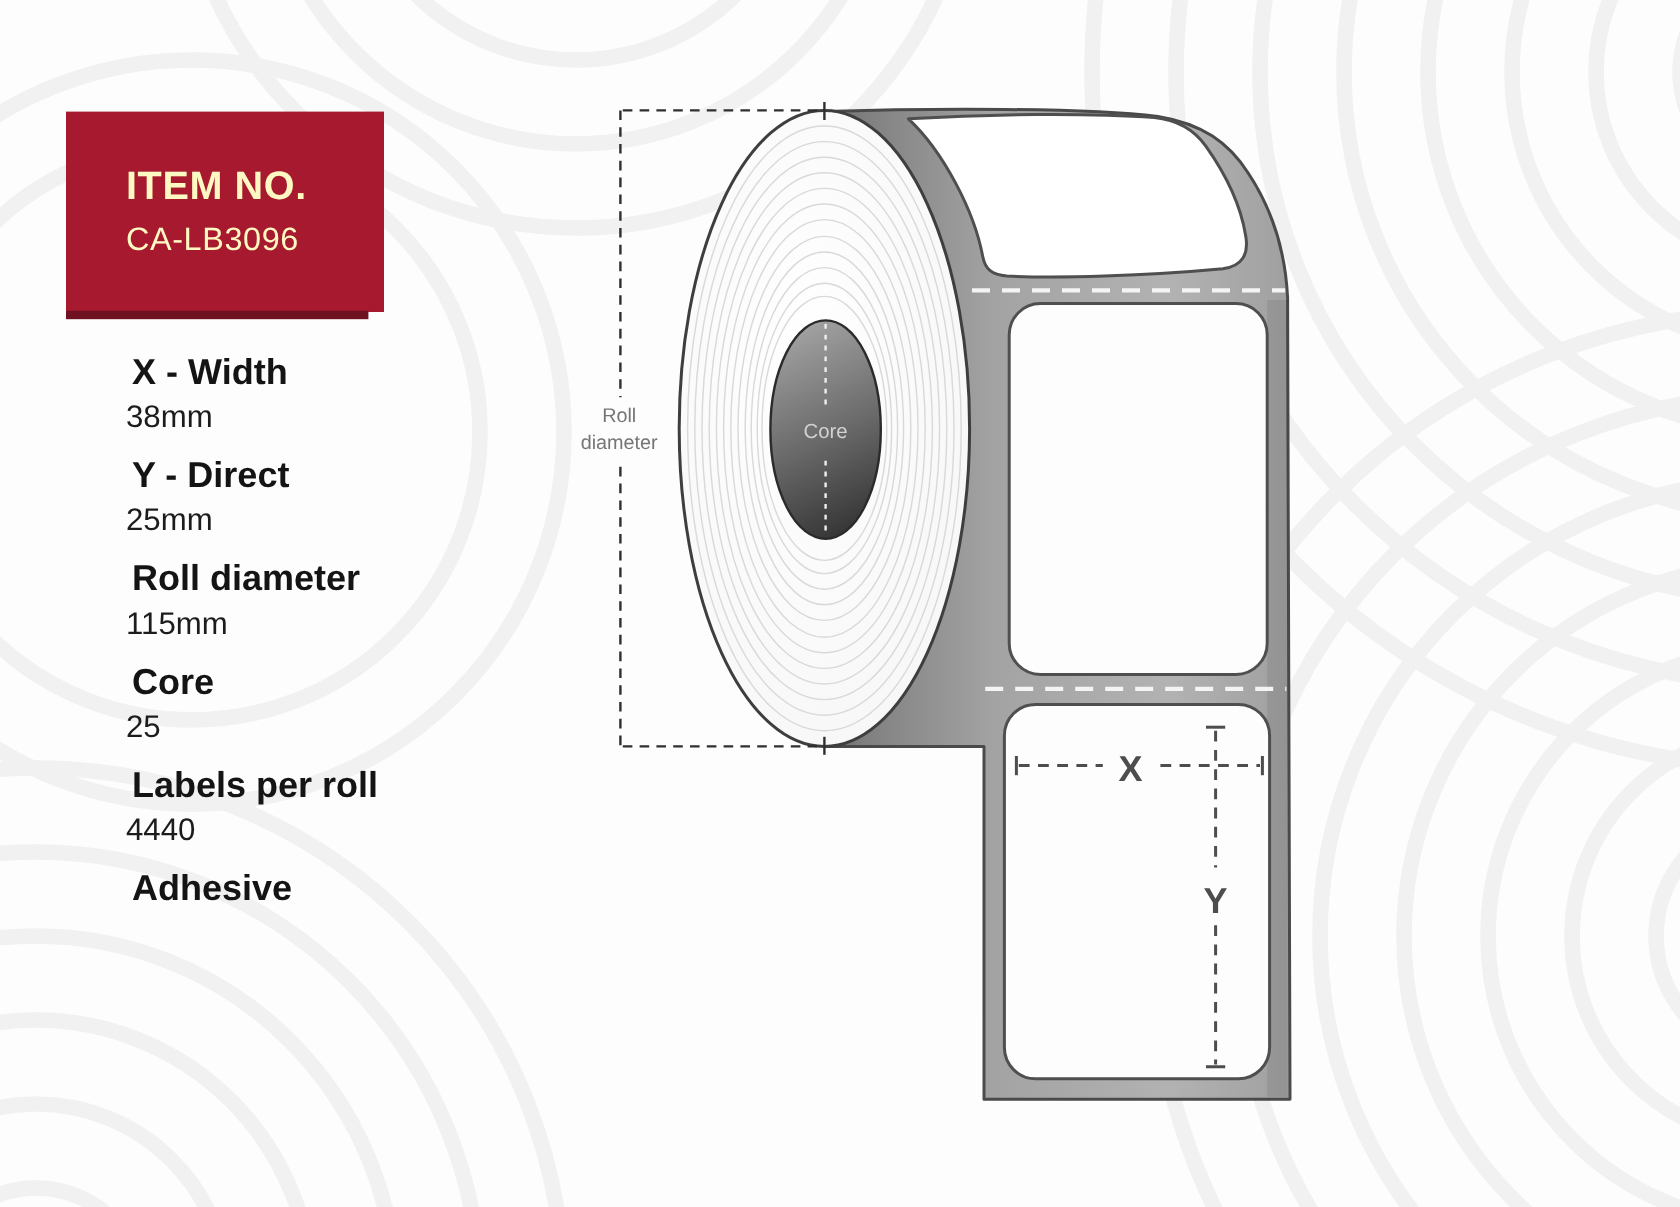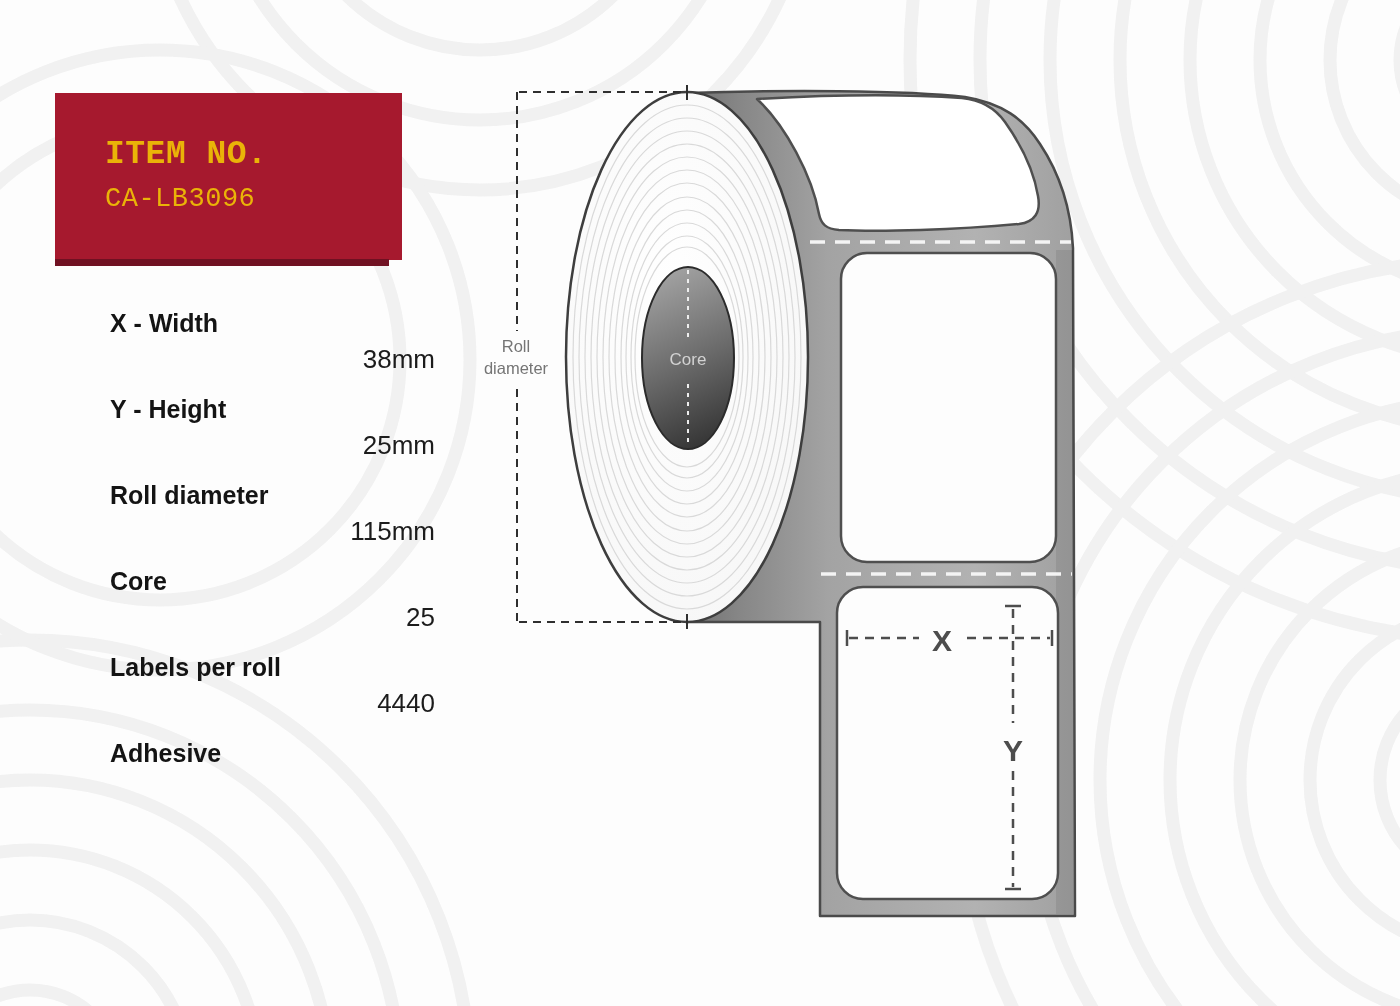--- a/index.html
+++ b/index.html
@@ -4,35 +4,35 @@
 <style>
   html,body{margin:0;padding:0;}
   body{
     width:1400px;height:1006px;position:relative;overflow:hidden;
     background:#fdfdfd;
     font-family:"Liberation Sans", sans-serif;
   }
   .canvas{position:absolute;left:0;top:0;width:1400px;height:1006px;}
   
   .red-box{
-    position:absolute;left:55px;top:93px;width:347px;height:167px;
-    background:#a6192e;color:#eab308;box-sizing:border-box;
-    padding:40px 0 0 50px;z-index:3;font-family:Liberation Mono, monospace;
+    position:absolute;left:55px;top:93px;width:265px;height:167px;
+    background:#a6192e;color:#fef9c3;box-sizing:border-box;
+    padding:40px 0 0 50px;z-index:3;
   }
   .red-box::after{
     content:"";position:absolute;left:0;right:13px;bottom:-6px;height:7px;
     background:#701122;
   }
   .item-heading{font-weight:bold;font-size:33px;line-height:44px;letter-spacing:.5px;}
   .item-number{font-weight:normal;font-size:27px;line-height:44px;letter-spacing:.5px;}
   
   .specs{position:absolute;left:105px;top:293px;width:330px;z-index:3;color:#111;}
   .spec{margin-bottom:14px;}
-  .spec-label{font-weight:bold;font-size:25px;line-height:36px;padding-left:5px;color:#141414;margin-top:12px;}
-  .spec-value{font-weight:normal;font-size:26px;line-height:36px;color:#1c1c1c;text-align:right;}
+  .spec-label{font-weight:bold;font-size:30px;line-height:36px;padding-left:5px;color:#141414;}
+  .spec-value{font-weight:normal;font-size:26px;line-height:36px;color:#1c1c1c;}
   
   .anno{fill:#757575;font-size:16.5px;}
   .core-txt{fill:#d2d2d2;font-size:17px;}
   .dim-txt{fill:#4d4d4d;font-size:30px;font-weight:bold;}
   text{font-family:"Liberation Sans", sans-serif;}
 </style>
 </head>
 <body>
 
 <svg class="canvas" viewBox="0 0 1400 1006" xmlns="http://www.w3.org/2000/svg">
@@ -162,21 +162,21 @@
   <div class="item-heading">ITEM NO.</div>
   <div class="item-number">CA-LB3096</div>
 </div>
 
 <div class="specs">
   <div class="spec">
     <div class="spec-label">X - Width</div>
     <div class="spec-value">38mm</div>
   </div>
   <div class="spec">
-    <div class="spec-label">Y - Height</div>
+    <div class="spec-label">Y - Direct</div>
     <div class="spec-value">25mm</div>
   </div>
   <div class="spec">
     <div class="spec-label">Roll diameter</div>
     <div class="spec-value">115mm</div>
   </div>
   <div class="spec">
     <div class="spec-label">Core</div>
     <div class="spec-value">25</div>
   </div>

